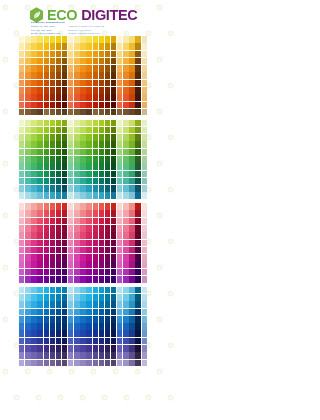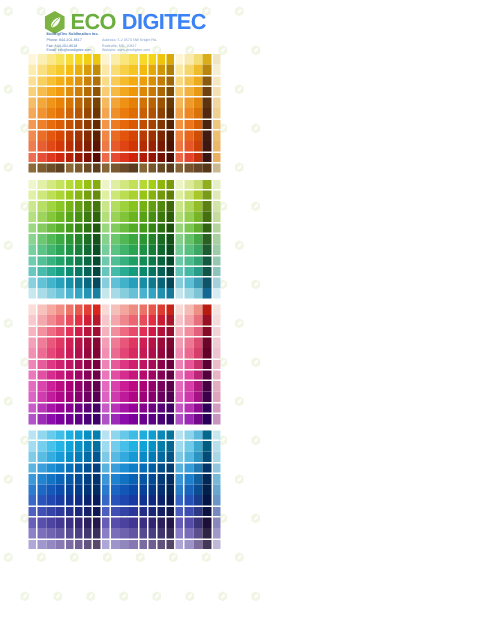--- a/index.html
+++ b/index.html
@@ -74,21 +74,21 @@
   .wm-eco {
     font-size: 14.5px;
     font-weight: bold;
     letter-spacing: -0.4px;
     color: #6aaf3e;
   }
   .wm-digitec {
     font-size: 14.5px;
     font-weight: bold;
     letter-spacing: -0.4px;
-    color: #3b82f6;
+    color: #701a75;
   }
 
   #company-block {
     position: absolute;
     left: 31px;
     top: 21px;
     width: 126px;
   }
   #company-name {
     font-size: 2.5px;

